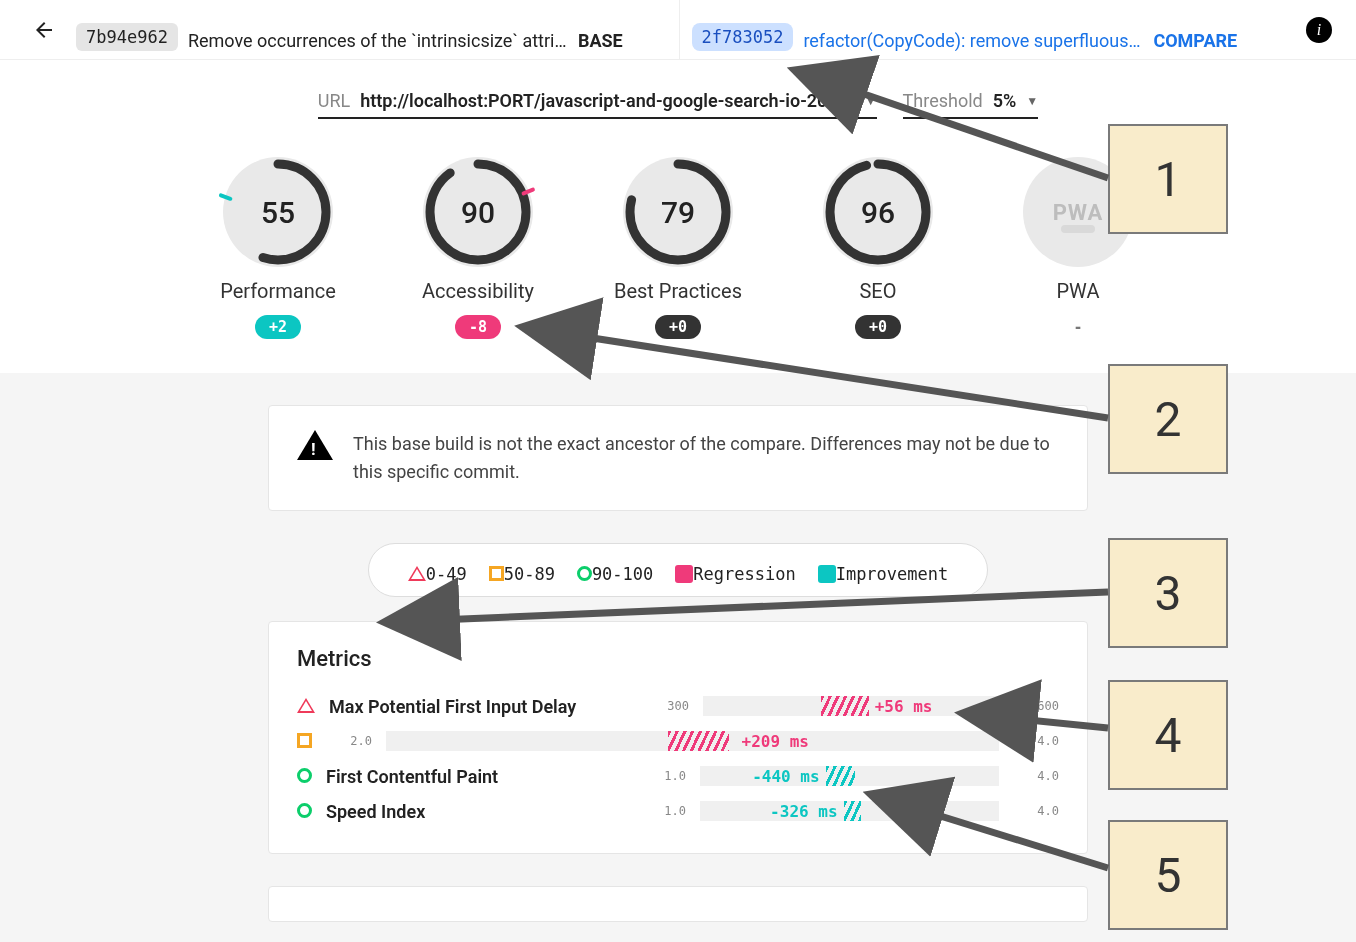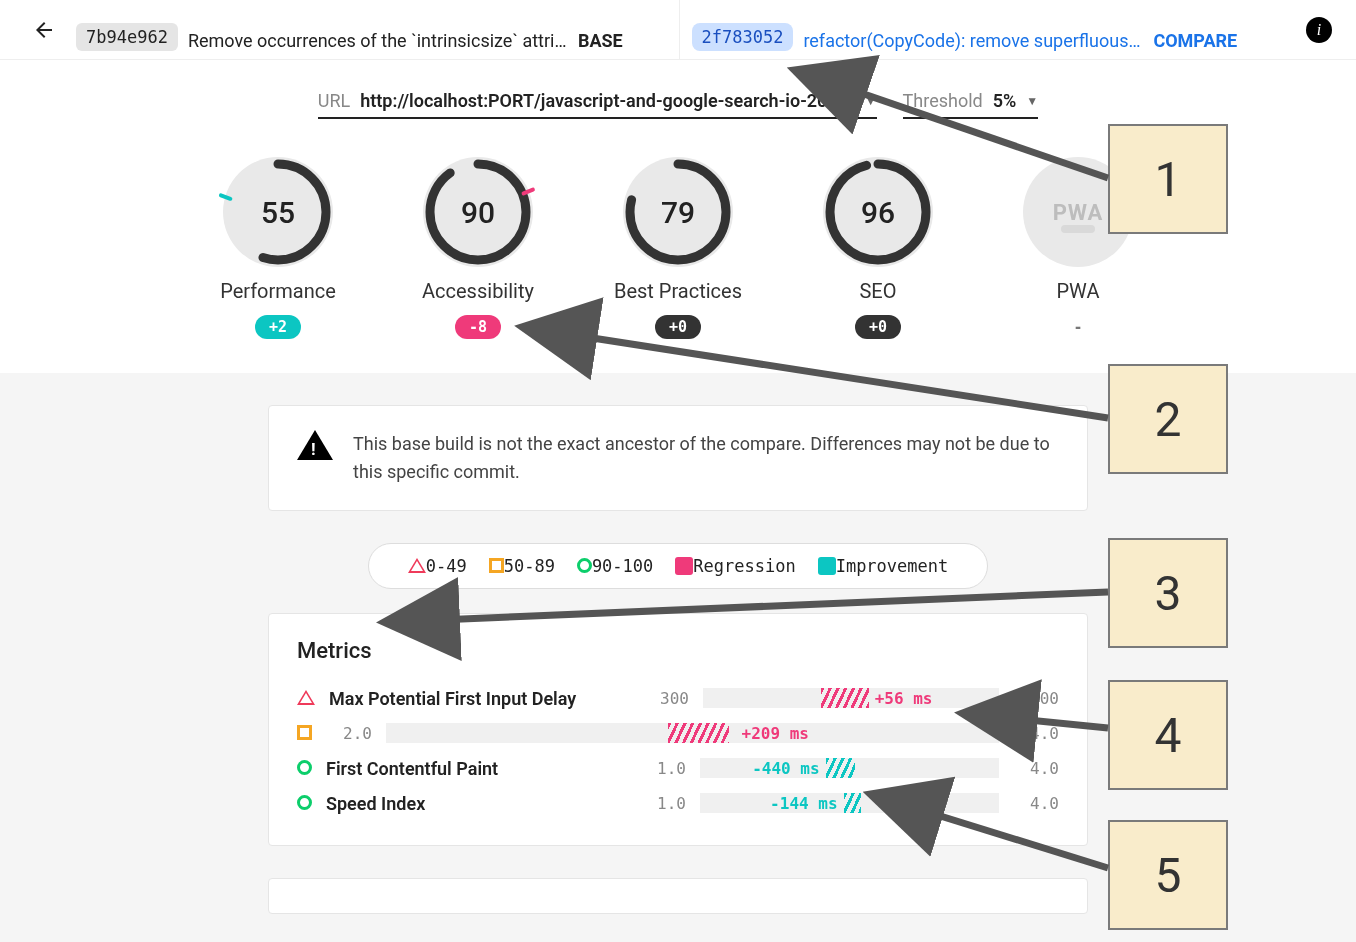--- a/index.html
+++ b/index.html
@@ -95,34 +95,34 @@
   .gray-section { background: var(--gray-bg); padding: 32px 0 40px; margin-top:22px; }
   .panel { background:#fff;border:1px solid #e5e5e5;border-radius:4px;max-width:820px;margin:0 auto 32px;padding:24px 28px; }
   .panel:last-child { margin-bottom:0; }
 
   .warning-panel { display:flex;gap:20px;align-items:flex-start; }
   .warning-tri { width:0;height:0;border-left:18px solid transparent;border-right:18px solid transparent;border-bottom:30px solid #000;position:relative; }
   .warning-tri::after { content:"!";position:absolute;left:-4px;top:9px;color:#fff;font-weight:700;font-size:17px; }
   .warning-text { font-size:18px;line-height:1.55;color:#444; }
 
   .legend-pill { max-width:620px;margin:0 auto 24px;border:1px solid #ddd;border-radius:28px;padding:12px 26px;display:flex;gap:22px;align-items:center;justify-content:center;background:#fff;flex-wrap:wrap; }
-  .legend-item { display:flex;align-items:center;font-family:"SFMono-Regular",Consolas,monospace;font-size:17px; }
+  .legend-item { display:flex;align-items:center;font-family:"SFMono-Regular",Consolas,monospace;font-size:17px;margin-top:8px; }
   .glyph { width:18px;height:18px;display:inline-block; }
   .tri-open { width:0;height:0;border-left:9px solid transparent;border-right:9px solid transparent;border-bottom:15px solid var(--red-tri);position:relative; }
   .tri-open::after{content:"";position:absolute;left:-6px;top:3px;border-left:6px solid transparent;border-right:6px solid transparent;border-bottom:10px solid #fff;}
   .sq-open { width:15px;height:15px;border:3px solid var(--orange); }
   .circ-open { width:15px;height:15px;border:3px solid var(--green);border-radius:50%; }
   .swatch { width:18px;height:18px;border-radius:3px; }
   .swatch.pink { background:var(--pink); }
   .swatch.teal { background:var(--teal); }
 
   .panel h2 { margin:0 0 18px;font-size:22px;font-weight:500;color:#222; }
   .metric-row { display:flex;align-items:center;gap:14px;padding:7px 0;font-size:18px; }
   .metric-name { flex:0 0 300px;font-weight:600;color:#222; }
-  .metric-bound { width:46px;font-family:"SFMono-Regular",Consolas,monospace;color:#888;font-size:16px;text-align:right; }
+  .metric-bound { width:46px;font-family:"SFMono-Regular",Consolas,monospace;color:#888;font-size:12px;text-align:right; }
   .metric-bar { flex:1;height:20px;background:#f0f0f0;position:relative;overflow:hidden; }
   .bar-hatch { position:absolute;top:0;bottom:0; }
   .bar-hatch.pink { background:repeating-linear-gradient(115deg,var(--pink) 0 3px,transparent 3px 7px); }
   .bar-hatch.teal { background:repeating-linear-gradient(115deg,var(--teal) 0 3px,transparent 3px 7px); }
   .bar-label { position:absolute;top:0;bottom:0;display:flex;align-items:center;font-family:"SFMono-Regular",Consolas,monospace;font-weight:600;font-size:16px;white-space:nowrap; }
   .bar-label.pink{color:var(--pink);} .bar-label.teal{color:var(--teal);}
 
   
   .callouts { position:absolute; inset:0; pointer-events:none; }
   .callout-box {
@@ -285,21 +285,21 @@
             <div class="bar-label teal" style="right: 60%;">-440 ms</div>
           </div>
           <span class="metric-bound">4.0</span>
         </div>
         <div class="metric-row">
           <span><span class="glyph circ-open"></span></span>
           <span class="metric-name">Speed Index</span>
           <span class="metric-bound">1.0</span>
           <div class="metric-bar">
             <div class="bar-hatch teal" style="left: 48%; width: 6%;"></div>
-            <div class="bar-label teal" style="right: 54%;">-144 ms</div>
+            <div class="bar-label teal" style="right: 54%;">-326 ms</div>
           </div>
           <span class="metric-bound">4.0</span>
         </div>
       </div>
   </div>
 
   <div class="panel" style="padding-bottom:10px">
     
     
   </div>

